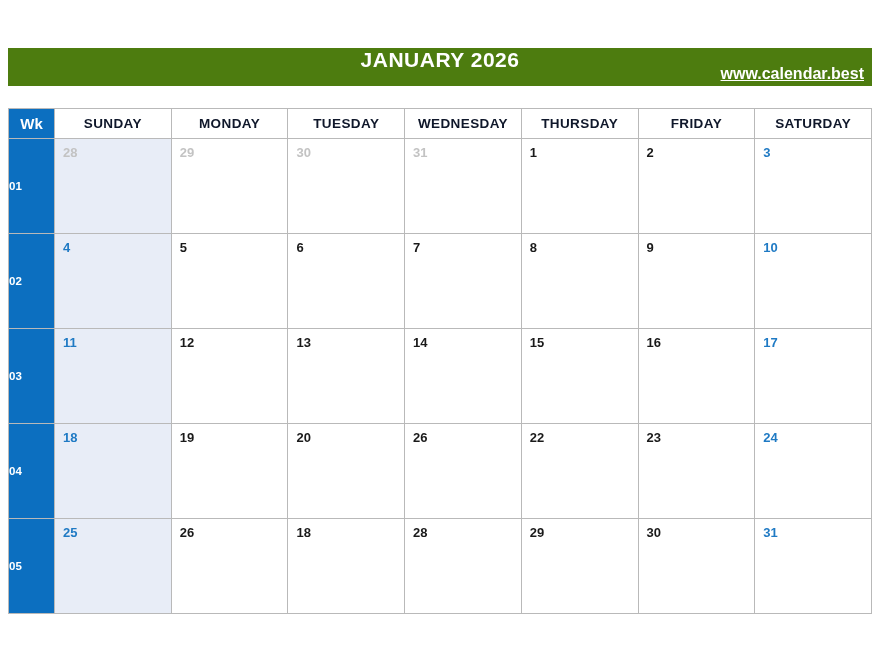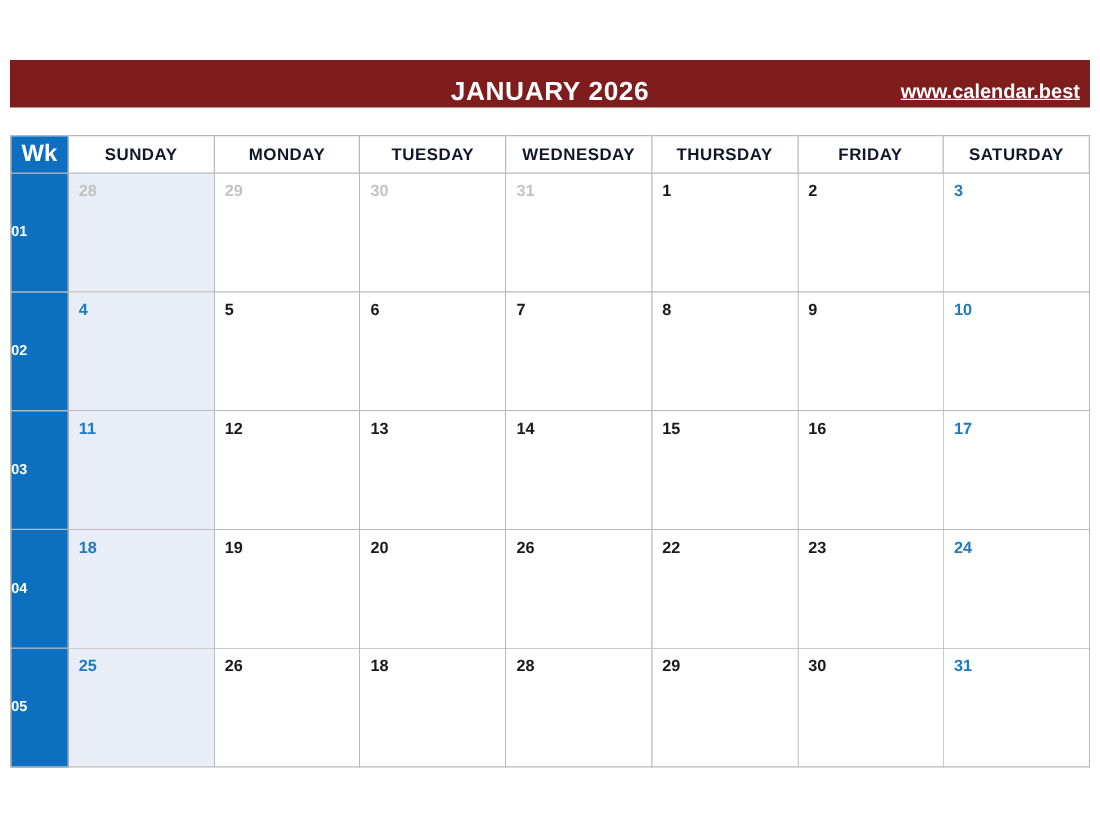--- a/index.html
+++ b/index.html
@@ -16,23 +16,23 @@
     height: 660px;
     position: relative;
     background: #ffffff;
   }
   .title-bar {
     position: absolute;
     left: 8px;
     top: 48px;
     width: 864px;
     height: 38px;
-    background: #7f1d1d;
+    background: #4d7c0f;
     display: flex;
-    align-items: flex-end;
+    align-items: flex-start;
     justify-content: center;
   }
   .title-text {
     color: #ffffff;
     font-size: 21px;
     font-weight: bold;
     letter-spacing: 0.5px;
   }
   .site-link {
     position: absolute;
@@ -52,21 +52,21 @@
     table-layout: fixed;
   }
   .cal th, .cal td {
     border: 1px solid #b9b9b9;
     padding: 0;
   }
   .hdr-wk {
     width: 46px;
     background: #0c6fc0;
     color: #ffffff;
-    font-size: 19px;
+    font-size: 15px;
     font-weight: bold;
     height: 30px;
     text-align: center;
     border: 1px solid #0c6fc0;
   }
   .hdr-day {
     background: #ffffff;
     color: #0f172a;
     font-size: 13.5px;
     font-weight: bold;

